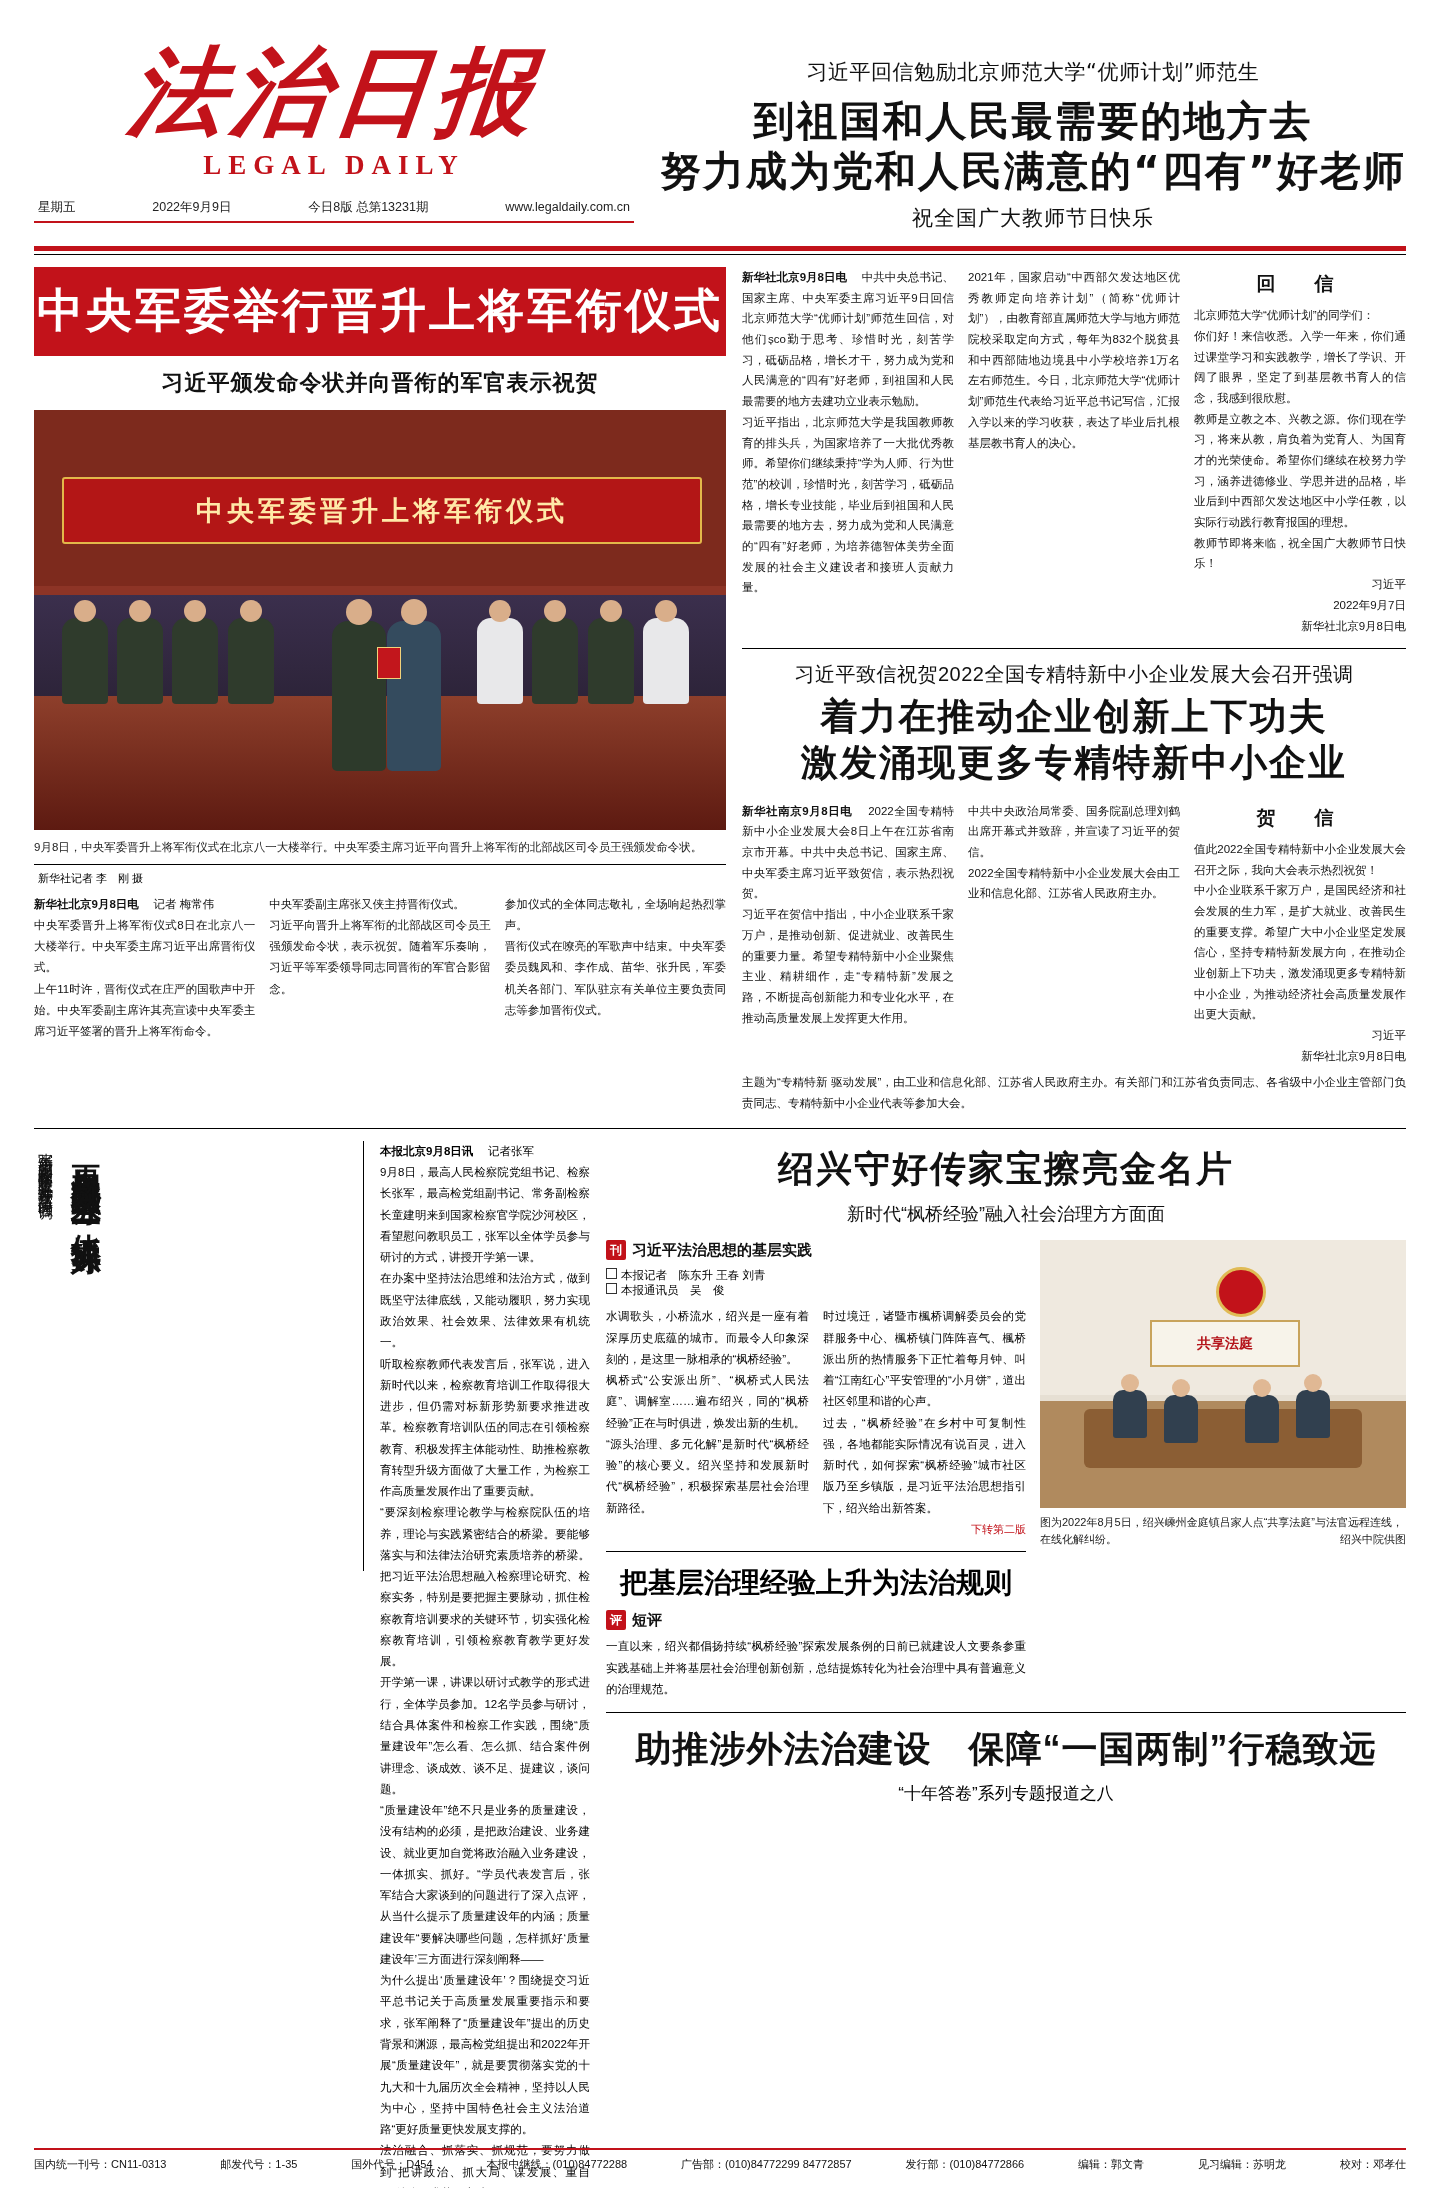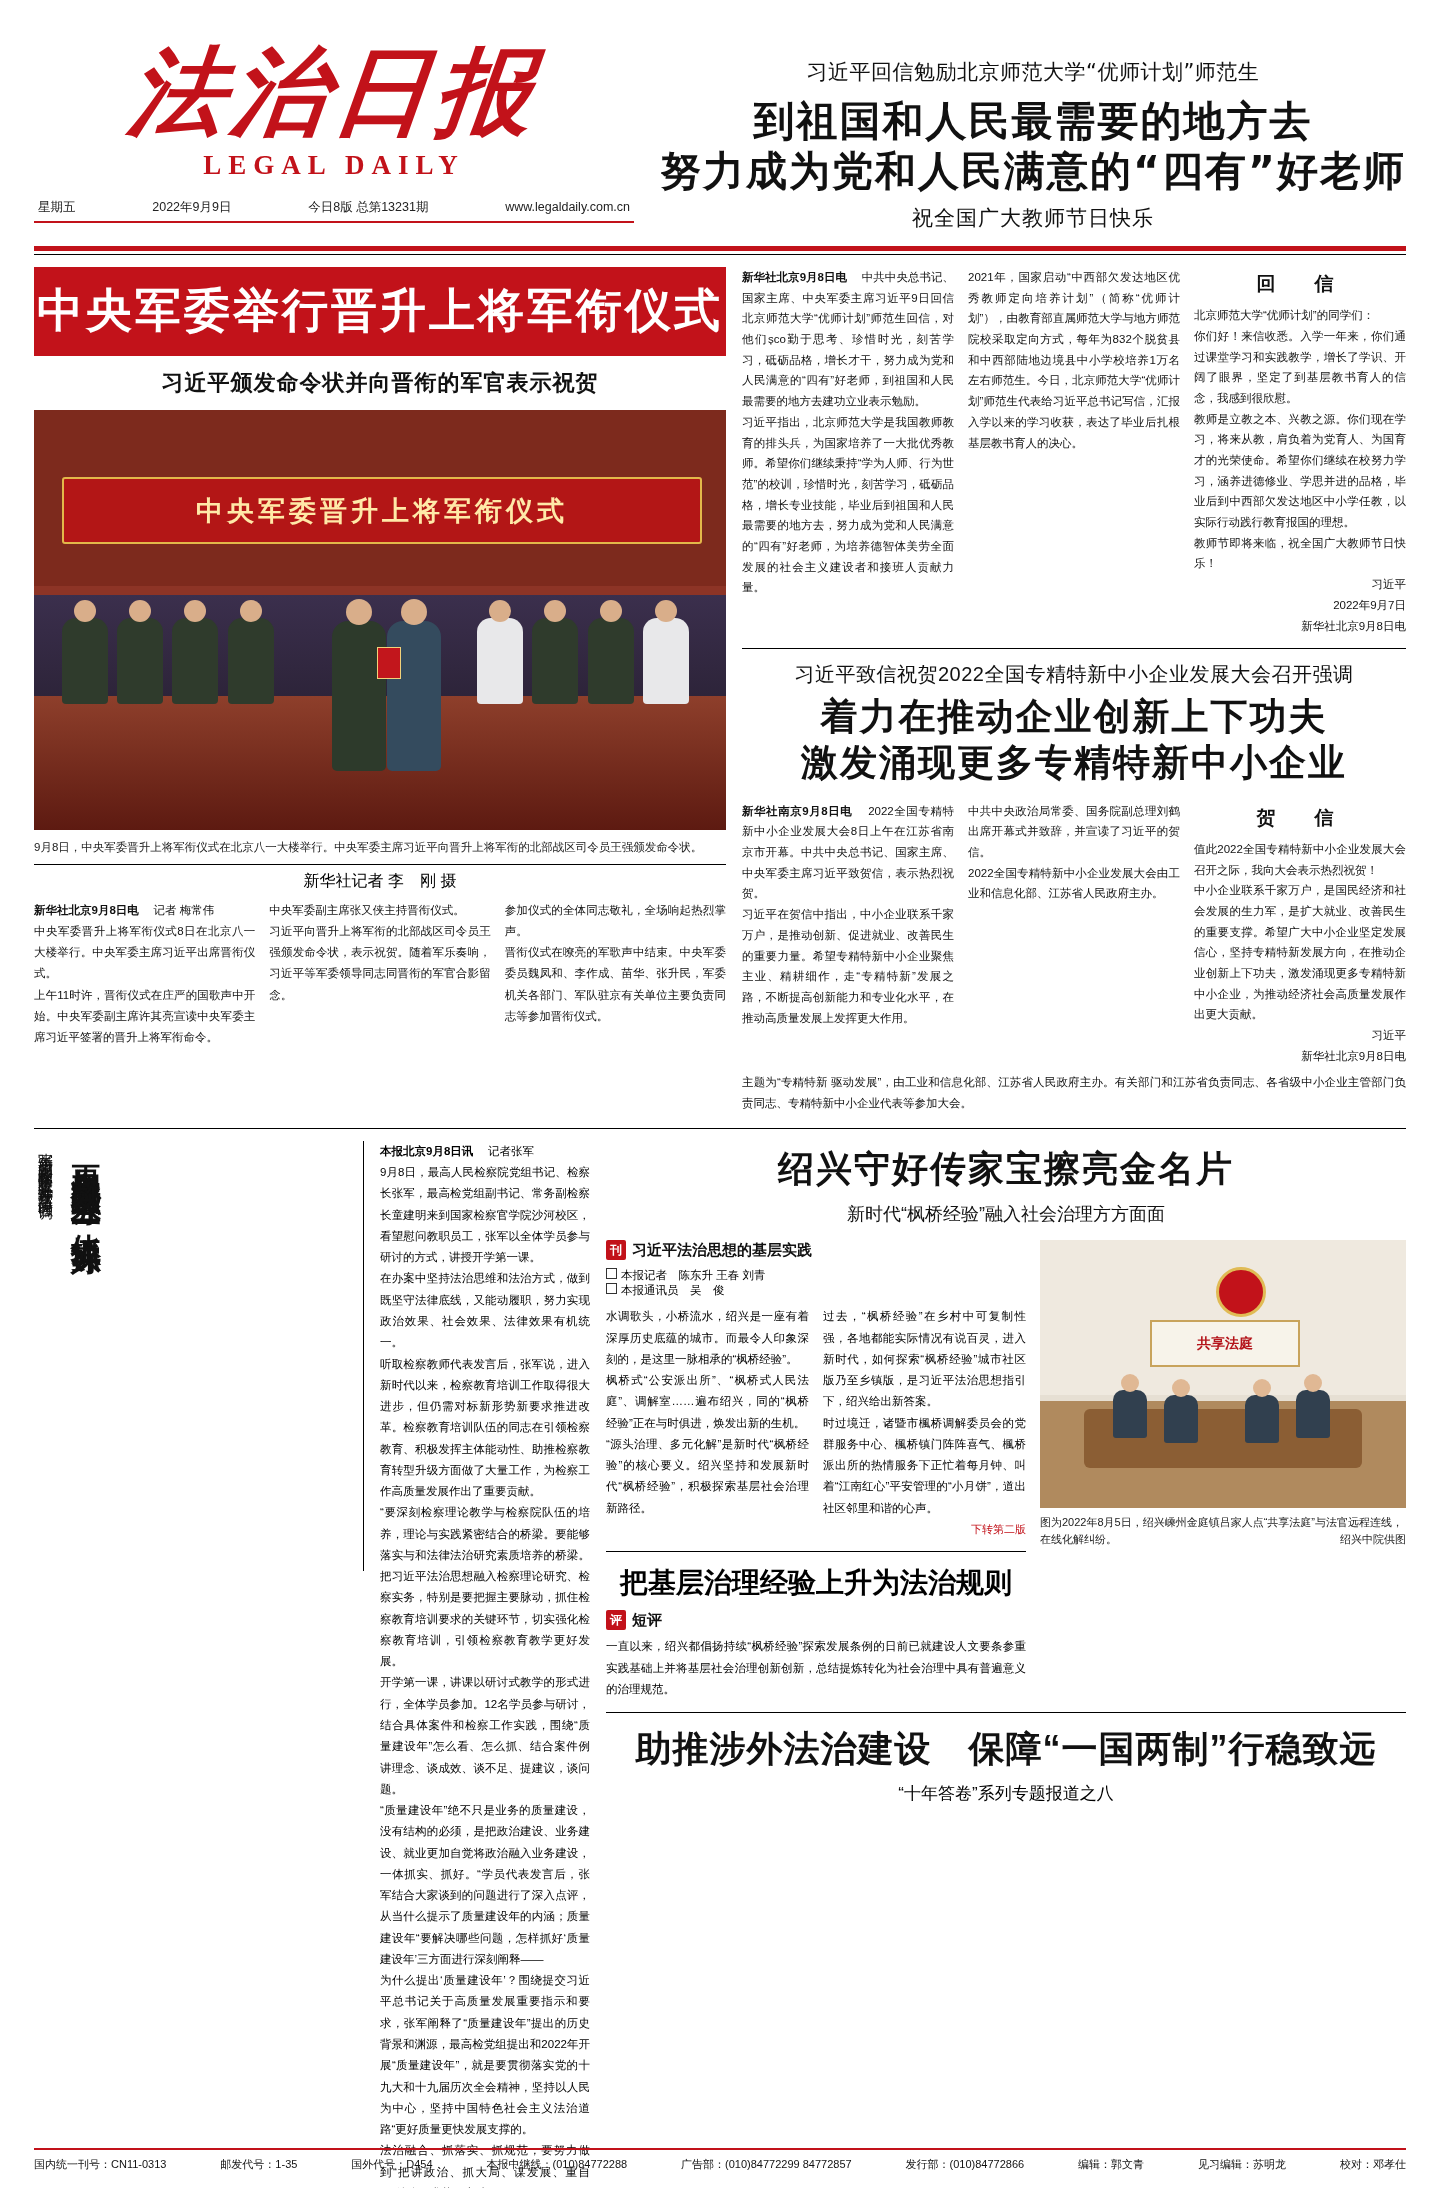--- a/index.html
+++ b/index.html
@@ -89,21 +89,21 @@
   }
   .photo .center-a{position:absolute;bottom:14%;left:43%;width:54px;height:150px;background:#2d3a2b;border-radius:16px 16px 5px 5px;}
   .photo .center-a:after{content:"";position:absolute;left:14px;top:-22px;width:26px;height:26px;border-radius:50%;background:#d9ae8a;}
   .photo .center-b{position:absolute;bottom:14%;left:51%;width:54px;height:150px;background:#344b5e;border-radius:16px 16px 5px 5px;}
   .photo .center-b:after{content:"";position:absolute;left:14px;top:-22px;width:26px;height:26px;border-radius:50%;background:#d9ae8a;}
   .photo .book{position:absolute;bottom:36%;left:49.5%;width:22px;height:30px;background:#c2161c;border:1px solid #f2d27a;}
   .caption{
     font-size:11.5px;color:#222;line-height:1.7;margin-top:8px;padding-bottom:6px;
     border-bottom:1px solid #000;
   }
-  .byline-r{text-align:center;font-size:16px;margin:6px 4px 8px;}
+  .byline-r{text-align:left;font-size:11px;margin:6px 4px 8px;}
   
   .tri{display:flex;gap:14px;margin-top:8px;}
   .tri .c{flex:1;font-size:11.5px;line-height:1.85;color:#111;text-align:justify;}
   
   .news-col{display:flex;gap:14px;font-size:11.5px;line-height:1.8;text-align:justify;color:#111;}
   .news-col .c{flex:1;}
   .sec-title{
     text-align:center;font-size:20px;color:#111;margin:4px 0 6px;letter-spacing:.5px;
   }
   .sec-head{
@@ -321,22 +321,22 @@
           <div style="font-size:11.5px;">
             <span class="chk"></span><span>本报通讯员　吴　俊</span>
           </div>
           <div style="display:flex;gap:14px;font-size:11.5px;line-height:1.85;text-align:justify;margin-top:8px;">
             <div style="flex:1">
               <div>水调歌头，小桥流水，绍兴是一座有着深厚历史底蕴的城市。而最令人印象深刻的，是这里一脉相承的“枫桥经验”。</div>
               <div>枫桥式“公安派出所”、“枫桥式人民法庭”、调解室……遍布绍兴，同的“枫桥经验”正在与时俱进，焕发出新的生机。</div>
               <div>“源头治理、多元化解”是新时代“枫桥经验”的核心要义。绍兴坚持和发展新时代“枫桥经验”，积极探索基层社会治理新路径。</div>
             </div>
             <div style="flex:1">
+              <div>时过境迁，诸暨市楓桥调解委员会的党群服务中心、楓桥镇门阵阵喜气、楓桥派出所的热情服务下正忙着每月钟、叫着“江南红心”平安管理的“小月饼”，道出社区邻里和谐的心声。</div>
               <div>过去，“枫桥经验”在乡村中可复制性强，各地都能实际情况有说百灵，进入新时代，如何探索“枫桥经验”城市社区版乃至乡镇版，是习近平法治思想指引下，绍兴给出新答案。</div>
-              <div>时过境迁，诸暨市楓桥调解委员会的党群服务中心、楓桥镇门阵阵喜气、楓桥派出所的热情服务下正忙着每月钟、叫着“江南红心”平安管理的“小月饼”，道出社区邻里和谐的心声。</div>
               <div class="jump">下转第二版</div>
             </div>
           </div>
 
           <div class="divider"></div>
           <div style="font-weight:bold;font-size:28px;text-align:center;">把基层治理经验上升为法治规则</div>
           <div class="flag-label" style="margin-top:8px;">
             <span class="flag">评</span>
             <span>短评</span>
           </div>

